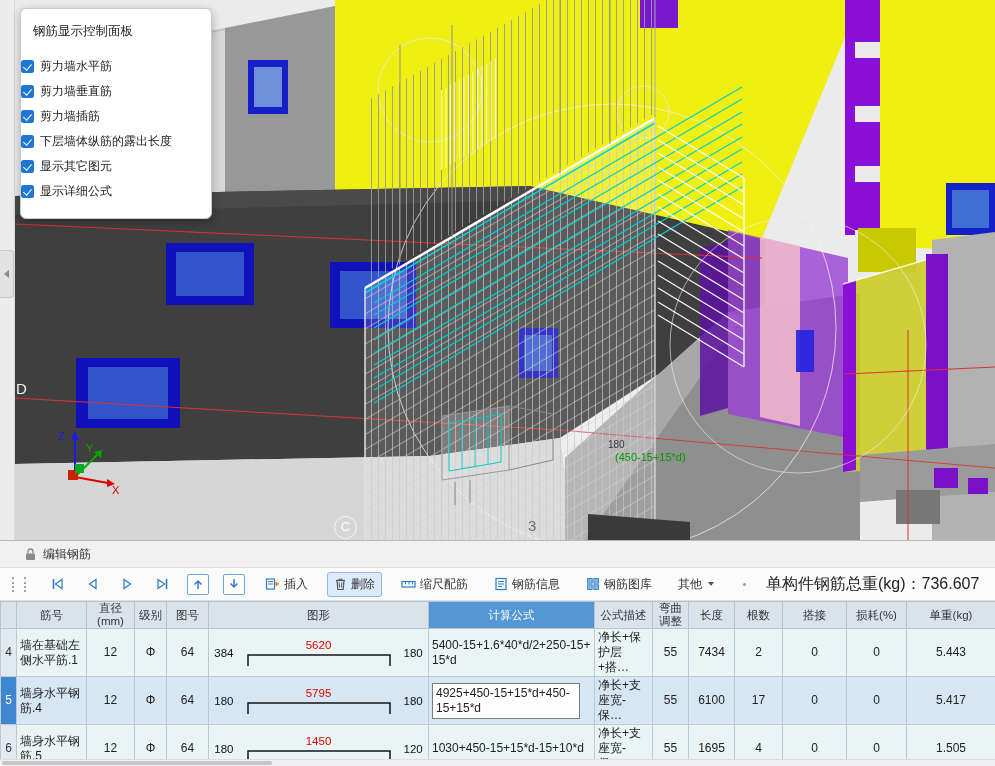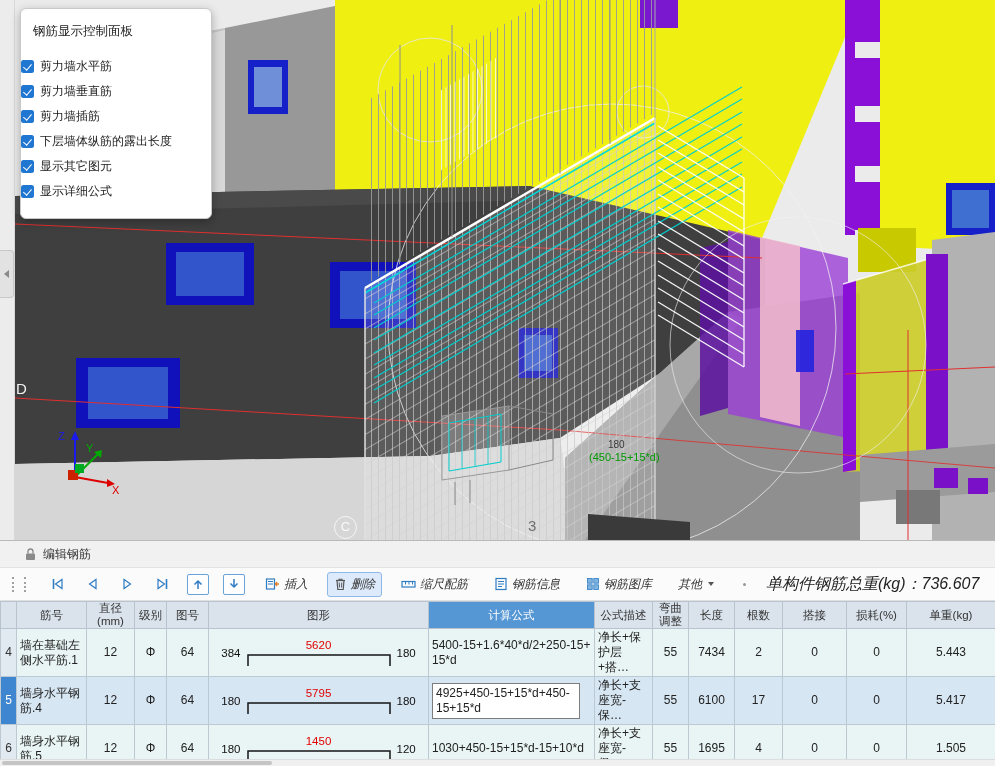--- a/index.html
+++ b/index.html
@@ -6,62 +6,62 @@
   #app{position:relative;width:995px;height:766px;overflow:hidden;background:#ececec;font-family:"Liberation Sans",sans-serif;}
 
   
   #viewport{position:absolute;left:0;top:0;width:995px;height:540px;overflow:hidden;}
   #scene{position:absolute;left:0;top:0;display:block;}
   .vp-label{position:absolute;pointer-events:none;}
   #label-d{left:16px;top:380px;color:#f2f2f2;font-size:15px;}
   #label-c{left:334px;top:516px;width:21px;height:21px;border:1px solid rgba(255,255,255,.75);border-radius:50%;color:#fafafa;font-size:13px;text-align:center;line-height:20px;}
   #label-3{left:528px;top:517px;color:#6f6f6f;font-size:15px;}
   #ann-value{left:608px;top:439px;color:#3a3a3a;font-size:10px;}
-  #ann-formula{left:589px;top:451px;color:#009a00;font-size:11px;}
+  #ann-formula{left:615px;top:451px;color:#009a00;font-size:11px;}
   .ax{font-size:11px;font-family:"Liberation Sans",sans-serif;}
 
   
   #left-strip{position:absolute;left:0;top:0;width:14px;height:540px;background:#ececec;border-right:1px solid #d8d8d8;}
   #collapse-tab{position:absolute;left:0;top:250px;width:13px;height:46px;background:#e2e2e2;border:1px solid #c8c8c8;border-left:none;border-radius:0 4px 4px 0;display:flex;align-items:center;justify-content:center;cursor:pointer;}
   #collapse-tab .arr{width:0;height:0;border-top:4px solid transparent;border-bottom:4px solid transparent;border-right:5px solid #8a8a8a;}
 
   
   #display-panel{position:absolute;left:20px;top:8px;width:190px;background:#fff;border:1px solid #c9c9c9;border-radius:6px;box-shadow:0 3px 10px rgba(0,0,0,.28);padding:10px 0 14px 0;}
   #display-panel .dp-title{font-size:12.5px;color:#222;padding:4px 12px 14px 12px;}
   .dp-item{display:flex;align-items:center;gap:6px;padding:4px 0;}
   .dp-item .cb{width:13px;height:13px;background:#2077d2;border-radius:2.5px;position:relative;flex:0 0 auto;cursor:pointer;}
   .dp-item .cb::after{content:"";position:absolute;left:4px;top:1.5px;width:3.5px;height:7px;border:solid #fff;border-width:0 1.8px 1.8px 0;transform:rotate(40deg);}
   .dp-item .dp-label{font-size:12px;color:#222;white-space:nowrap;}
 
   
   #bottom{position:absolute;left:0;top:540px;width:995px;height:226px;background:#fff;border-top:1px solid #b9b9b9;display:flex;flex-direction:column;overflow:hidden;}
   #title-bar{flex:0 0 26px;background:#f1f1f1;display:flex;align-items:center;gap:7px;padding-left:25px;border-bottom:1px solid #e2e2e2;}
   #title-bar .tb-title{font-size:12px;color:#333;}
-  #toolbar{flex:0 0 32px;background:#fbfbfb;display:flex;align-items:center;padding-left:12px;gap:12px;border-bottom:1px solid #e0e0e0;font-style:italic;}
+  #toolbar{flex:0 0 32px;background:#fbfbfb;display:flex;align-items:center;padding-left:12px;gap:12px;border-bottom:1px solid #e0e0e0;}
   .tbtn{display:flex;align-items:center;gap:4px;padding:3px 6px;border:1px solid transparent;border-radius:3px;font-size:12px;color:#333;cursor:pointer;white-space:nowrap;}
   .tbtn.active{background:#ddeafb;border-color:#8fb8e8;}
   .navbtn{padding:3px 3px;}
   .sq{width:20px;height:19px;border:1px solid #6aa3d8;border-radius:2px;background:#fff;display:flex;align-items:center;justify-content:center;margin:0 1px;cursor:pointer;}
   .grip{width:10px;height:15px;border-left:2px dotted #a0a0a0;border-right:2px dotted #a0a0a0;margin-right:8px;}
   .caret{width:0;height:0;border-left:3.5px solid transparent;border-right:3.5px solid transparent;border-top:4px solid #555;margin-left:2px;}
   .sep-dot{width:3px;height:3px;border-radius:50%;background:#999;margin:0 8px 0 10px;}
   #total{font-size:16px;color:#222;display:flex;align-items:center;}
 
   #table-wrap{flex:1 1 auto;overflow:hidden;}
   #grid{table-layout:fixed;width:995px;border-collapse:collapse;font-size:12px;color:#222;}
   #grid th{background:#dae3ec;border:1px solid #b7c3ce;font-weight:normal;font-size:11.5px;color:#333;height:26px;padding:0 2px;line-height:1.15;}
   #grid th.calc{background:#5596d4;color:#fff;}
   #grid td{border:1px solid #bcc9d3;background:#e9f4f4;height:44px;padding:1px 3px;text-align:center;vertical-align:middle;line-height:1.25;}
   #grid td.l{text-align:left;}
   #grid td.rn{background:#e1eaf1;color:#333;padding:0;}
   #grid tr.selected td{background:#d7e6f3;}
   #grid tr.selected td.rn{background:#3f86d1;color:#fff;}
   #grid td.name,#grid td.formula,#grid td.desc{word-break:break-all;}
   .formula-box{display:block;border:1px solid #7d7d7d;background:#fff;padding:2px 3px;width:148px;word-break:break-all;text-align:left;box-sizing:border-box;}
-  .shape{display:flex;align-items:center;justify-content:center;gap:3px;}
+  .shape{display:flex;align-items:center;justify-content:center;gap:10px;}
   .shape-num{font-size:11.5px;color:#111;flex:0 0 auto;}
   .shape-fig{position:relative;width:150px;height:32px;flex:0 0 auto;}
   .shape-mid{position:absolute;left:0;right:0;top:1px;text-align:center;color:#e00000;font-size:11.5px;}
   .shape-svg{position:absolute;left:0;top:0;}
   #scroll-strip{flex:0 0 7px;background:#f0f0f0;position:relative;border-top:1px solid #ddd;}
   #scroll-thumb{position:absolute;left:2px;top:1px;width:270px;height:4px;background:#c5c5c5;border-radius:2px;cursor:pointer;}
 </style>
 </head>
 <body>
 

